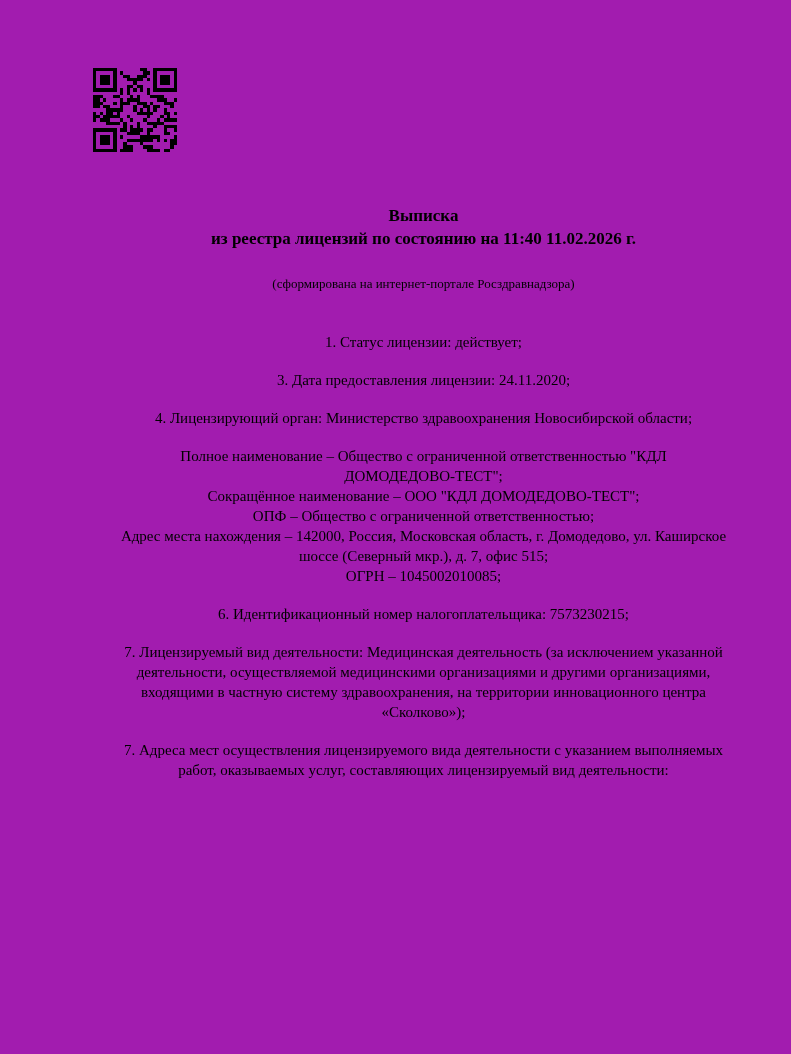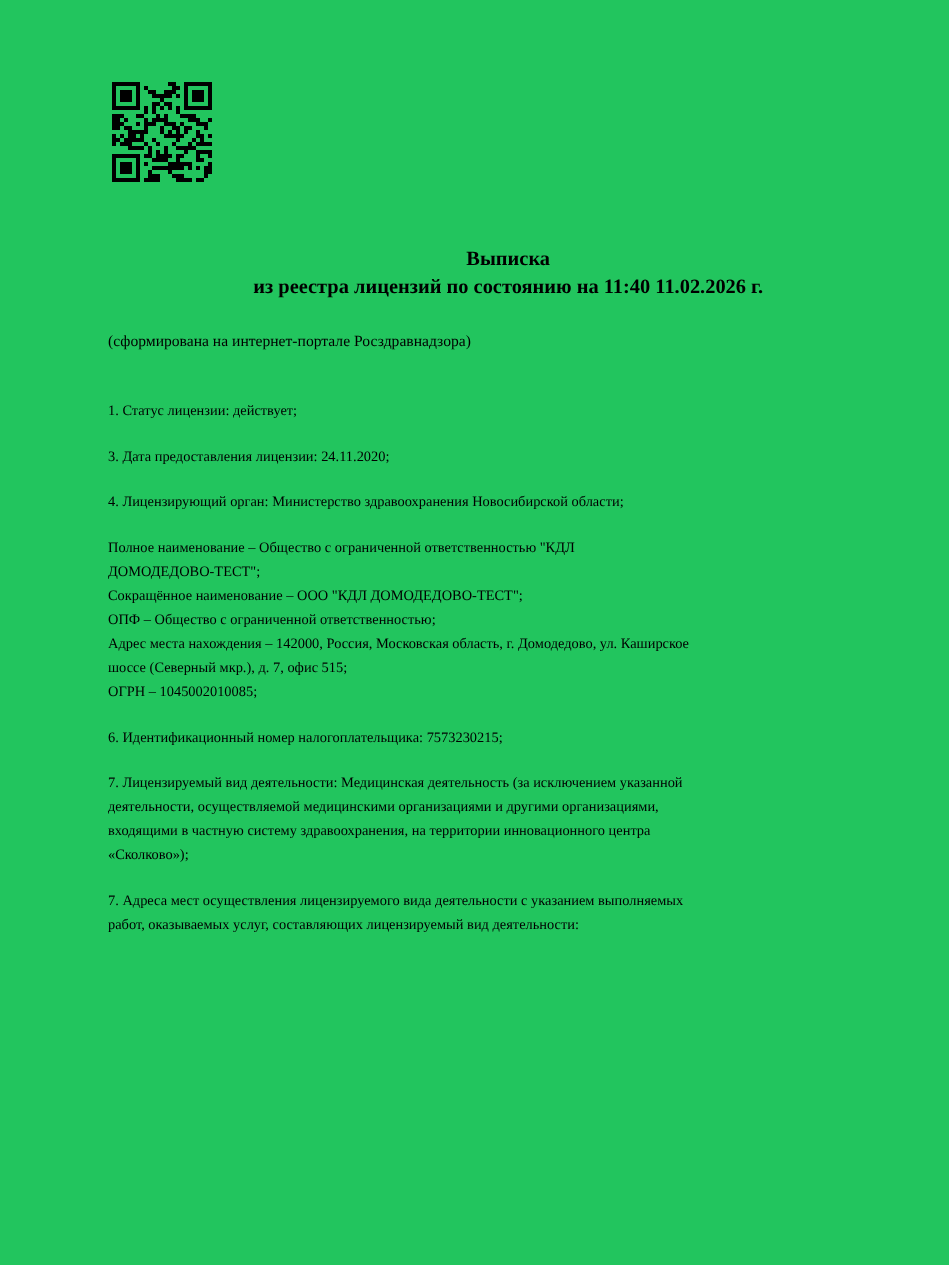--- a/index.html
+++ b/index.html
@@ -1,20 +1,20 @@
 <!DOCTYPE html>
 <html lang="ru"><head>
 <meta charset="utf-8">
 <style>
   html, body { margin: 0; padding: 0; background: #ffffff; }
   .page {
     position: relative;
     width: 791px;
     height: 1054px;
-    background: #22c55e;
+    background: #a21caf;
     color: #000000;
     font-family: "Liberation Serif", "DejaVu Serif", serif;
     overflow: hidden;
   }
   .qr {
     position: absolute;
     left: 93px;
     top: 68px;
     width: 84px;
     height: 84px;
@@ -29,31 +29,32 @@
     font-weight: bold;
     font-size: 17px;
     line-height: 23px;
     white-space: pre-line;
   }
   .subtitle {
     position: absolute;
     left: 90px;
     width: 667px;
     top: 276px;
-    text-align: left;
+    text-align: center;
     font-size: 13px;
     line-height: 16px;
   }
   .body {
     position: absolute;
     left: 90px;
     width: 667px;
     top: 332px;
-    font-size: 12px;
+    font-size: 15px;
     line-height: 20px;
+    text-align: center;
   }
   .para {
     margin: 0 0 18px 0;
     white-space: pre-line;
   }
 </style>
 </head>
 <body>
 
 <div class="page">

